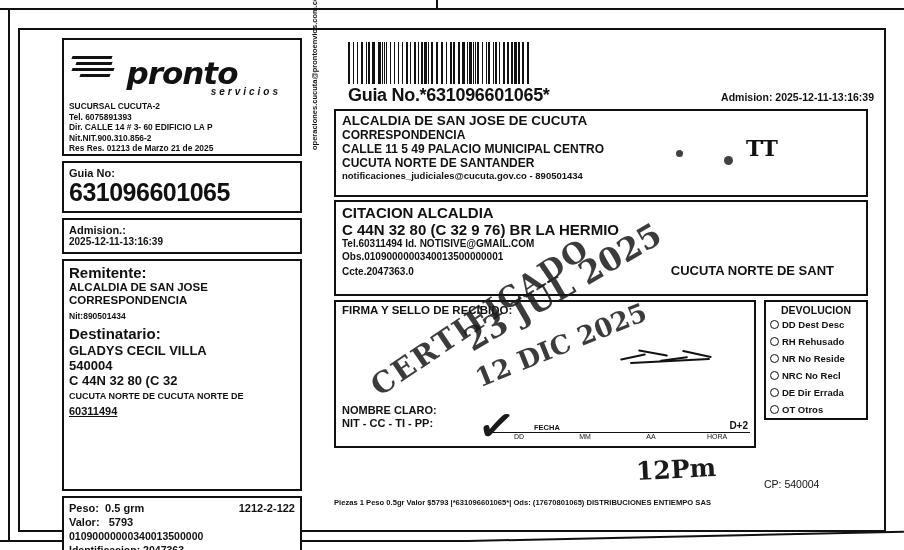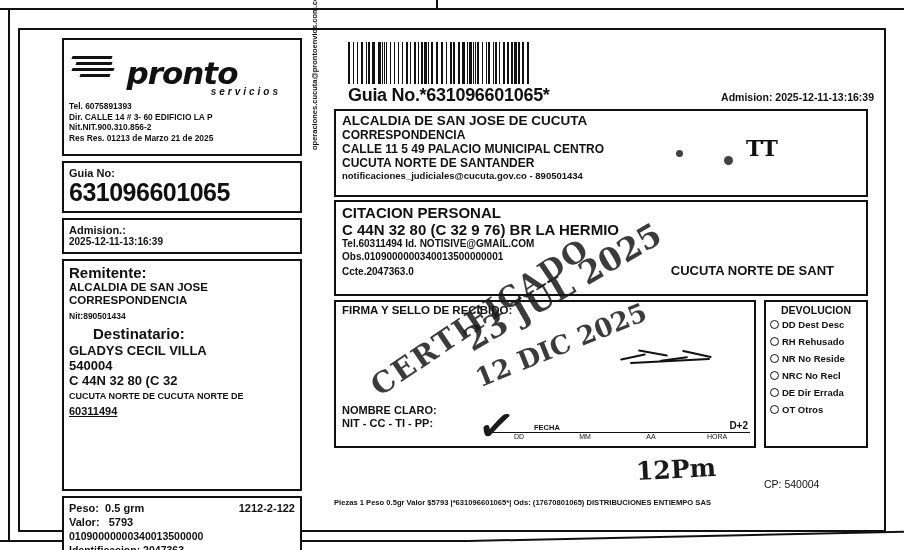--- a/index.html
+++ b/index.html
@@ -121,21 +121,20 @@
   }
   .tiny {
     font-size: 8.5px;
     font-weight: bold;
     line-height: 10px;
   }
   .dest-title {
     font-size: 15px;
     font-weight: bold;
     line-height: 18px;
-    margin-left: 24px;
   }
   .dest-body {
     font-size: 13px;
     font-weight: bold;
     line-height: 15px;
   }
   .dest-small {
     font-size: 9px;
     font-weight: bold;
     line-height: 11px;
@@ -245,21 +244,21 @@
     position: absolute;
     bottom: 14px;
     font-size: 7.5px;
     font-weight: bold;
   }
 
   .dev-box {
     position: absolute;
     left: 438px; top: 0;
     width: 104px;
-    height: 148px;
+    height: 120px;
     border: 2px solid #111;
     box-sizing: border-box;
     padding: 2px 4px;
   }
   .dev-title { font-size: 10.5px; font-weight: bold; text-align: center; }
   .dev-item {
     font-size: 9.5px;
     font-weight: bold;
     line-height: 17px;
     display: flex;
@@ -374,20 +373,21 @@
     <div class="box logo-box">
       <div class="logo-bars">
         <i style="left:0;top:2px;width:40px;"></i>
         <i style="left:4px;top:8px;width:36px;"></i>
         <i style="left:0;top:14px;width:42px;"></i>
         <i style="left:8px;top:20px;width:30px;"></i>
       </div>
       <div class="logo-word">pronto</div>
       <div class="logo-sub">servicios</div>
       <div class="small-lines">
+        <div>SUCURSAL CUCUTA-2</div>
         <div>Tel. 6075891393</div>
         <div>Dir. CALLE 14 # 3- 60 EDIFICIO LA P</div>
         <div>Nit.NIT.900.310.856-2</div>
         <div>Res Res. 01213 de Marzo 21 de 2025</div>
       </div>
     </div>
 
     <div class="box" style="height:52px;">
       <div class="hdr-sm">Guia No:</div>
       <div class="guia-num">631096601065</div>
@@ -531,21 +531,21 @@
     <div class="rbox" style="margin-top:3px;height:88px;">
       <div class="r1-line1">ALCALDIA DE SAN JOSE DE CUCUTA</div>
       <div class="r1-line">CORRESPONDENCIA</div>
       <div class="r1-line">CALLE 11 5 49 PALACIO MUNICIPAL CENTRO</div>
       <div class="r1-line">CUCUTA NORTE DE SANTANDER</div>
       <div class="r1-mail">notificaciones_judiciales@cucuta.gov.co - 890501434</div>
       <div style="position:absolute;right:88px;top:24px;font-size:22px;font-weight:bold;font-family:'DejaVu Serif',serif;">TT</div>
     </div>
 
     <div class="rbox" style="margin-top:3px;height:96px;">
-      <div class="dest-dir">CITACION PERSONAL</div>
+      <div class="dest-dir">CITACION ALCALDIA</div>
       <div class="dest-dir">C 44N 32 80 (C 32 9 76) BR LA HERMIO</div>
       <div class="dest-tel">Tel.60311494 Id. NOTISIVE@GMAIL.COM</div>
       <div class="dest-tel">Obs.0109000000340013500000001</div>
       <div style="display:flex;justify-content:space-between;align-items:baseline;">
         <span class="dest-tel">Ccte.2047363.0</span>
         <span class="dest-city" style="margin-right:26px;">CUCUTA NORTE DE SANT</span>
       </div>
     </div>
 
     <div style="position:relative;margin-top:4px;height:150px;">

